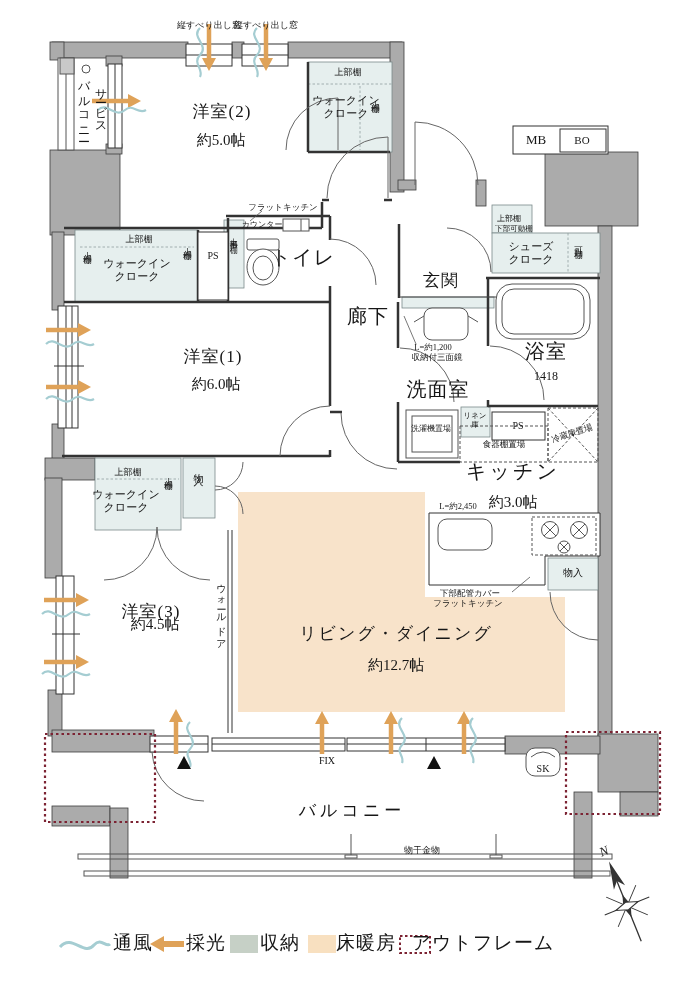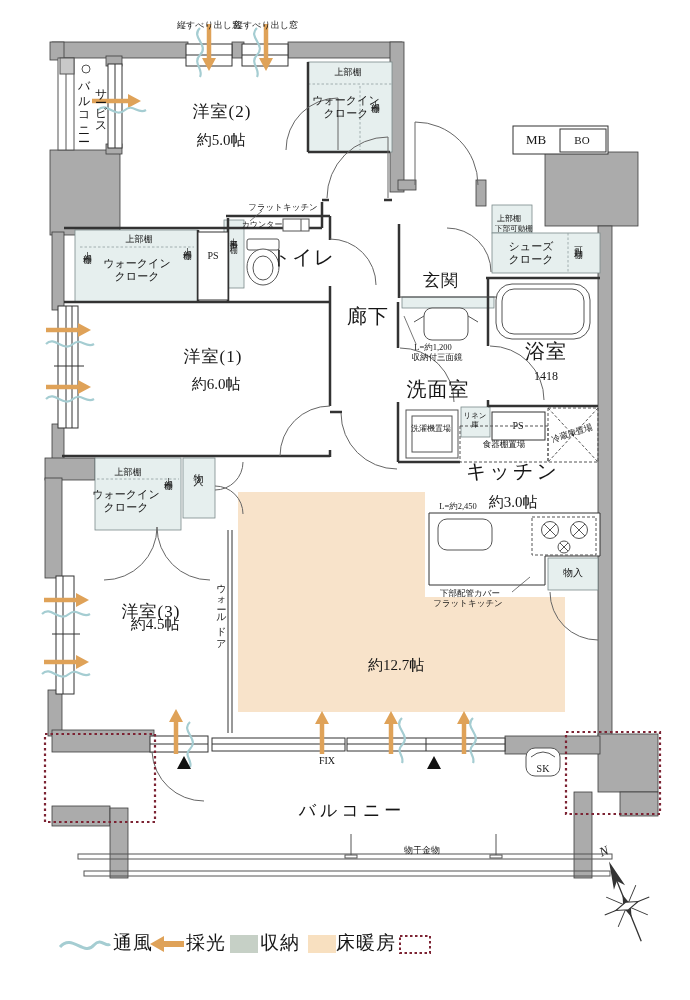--- a/index.html
+++ b/index.html
@@ -339,27 +339,29 @@
 <div class="lbl f10" style="left:573px;top:573px">物入</div>
 
 <div class="lbl f9" style="left:128px;top:472px">上部棚</div>
 <div class="lbl v f85" style="left:169px;top:471px">上部棚</div>
 <div class="lbl f11 wrap" style="left:126px;top:501px;width:68px">ウォークインクローク</div>
 <div class="lbl v f10" style="left:198px;top:466px">物入</div>
 <div class="lbl room" style="left:151px;top:612px">洋室(3)</div>
 <div class="lbl sub" style="left:155px;top:625px">約4.5帖</div>
 <div class="lbl v f10" style="left:221px;top:577px">ウォールドア</div>
 
+<div class="lbl room" style="left:396px;top:634px;letter-spacing:2px">リビング・ダイニング</div>
 <div class="lbl sub" style="left:396px;top:666px">約12.7帖</div>
 
 <div class="lbl f10" style="left:327px;top:761px">FIX</div>
 <div class="lbl f10" style="left:543px;top:769px">SK</div>
 <div class="lbl room" style="left:352px;top:811px;letter-spacing:4px">バルコニー</div>
 <div class="lbl f9" style="left:422px;top:850px">物干金物</div>
 
 <div class="lbl f13 it" style="left:604px;top:851px;transform:translate(-50%,-50%) rotate(-22deg)">N</div>
 
 <div class="lbl leg" style="left:133px;top:943px">通風</div>
 <div class="lbl leg" style="left:206px;top:943px">採光</div>
 <div class="lbl leg" style="left:280px;top:943px">収納</div>
 <div class="lbl leg" style="left:366px;top:943px">床暖房</div>
+<div class="lbl leg" style="left:483px;top:943px">アウトフレーム</div>
 
 </div>
 
 </body></html>

